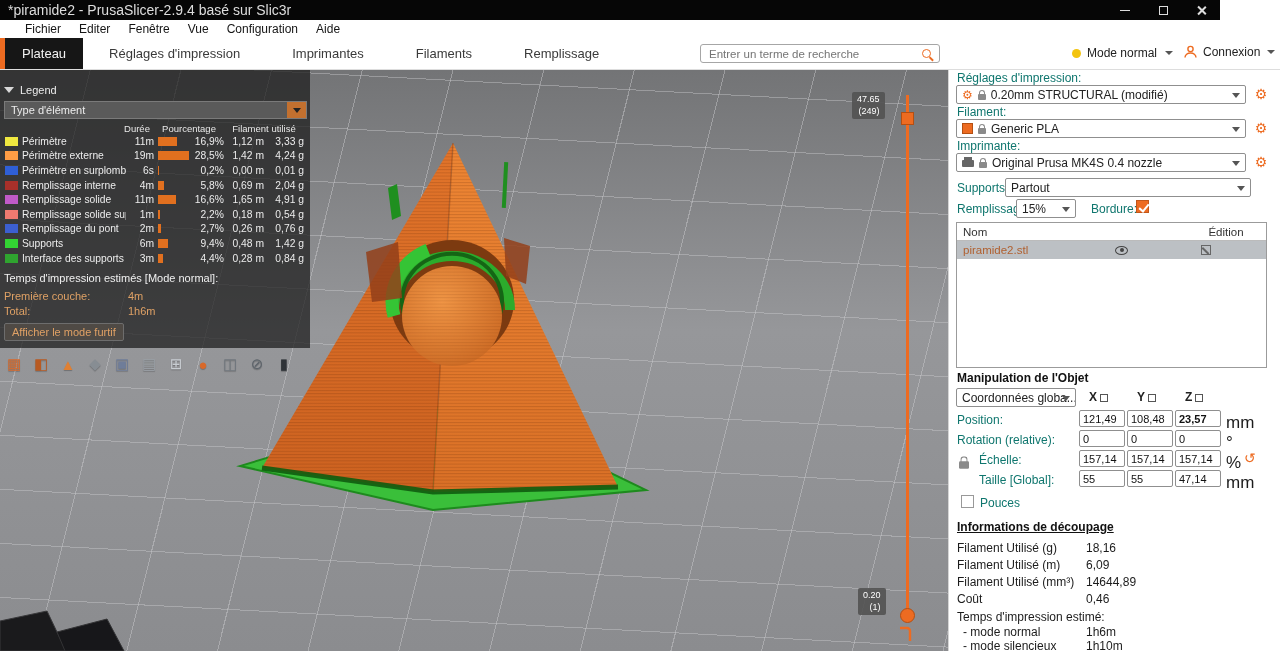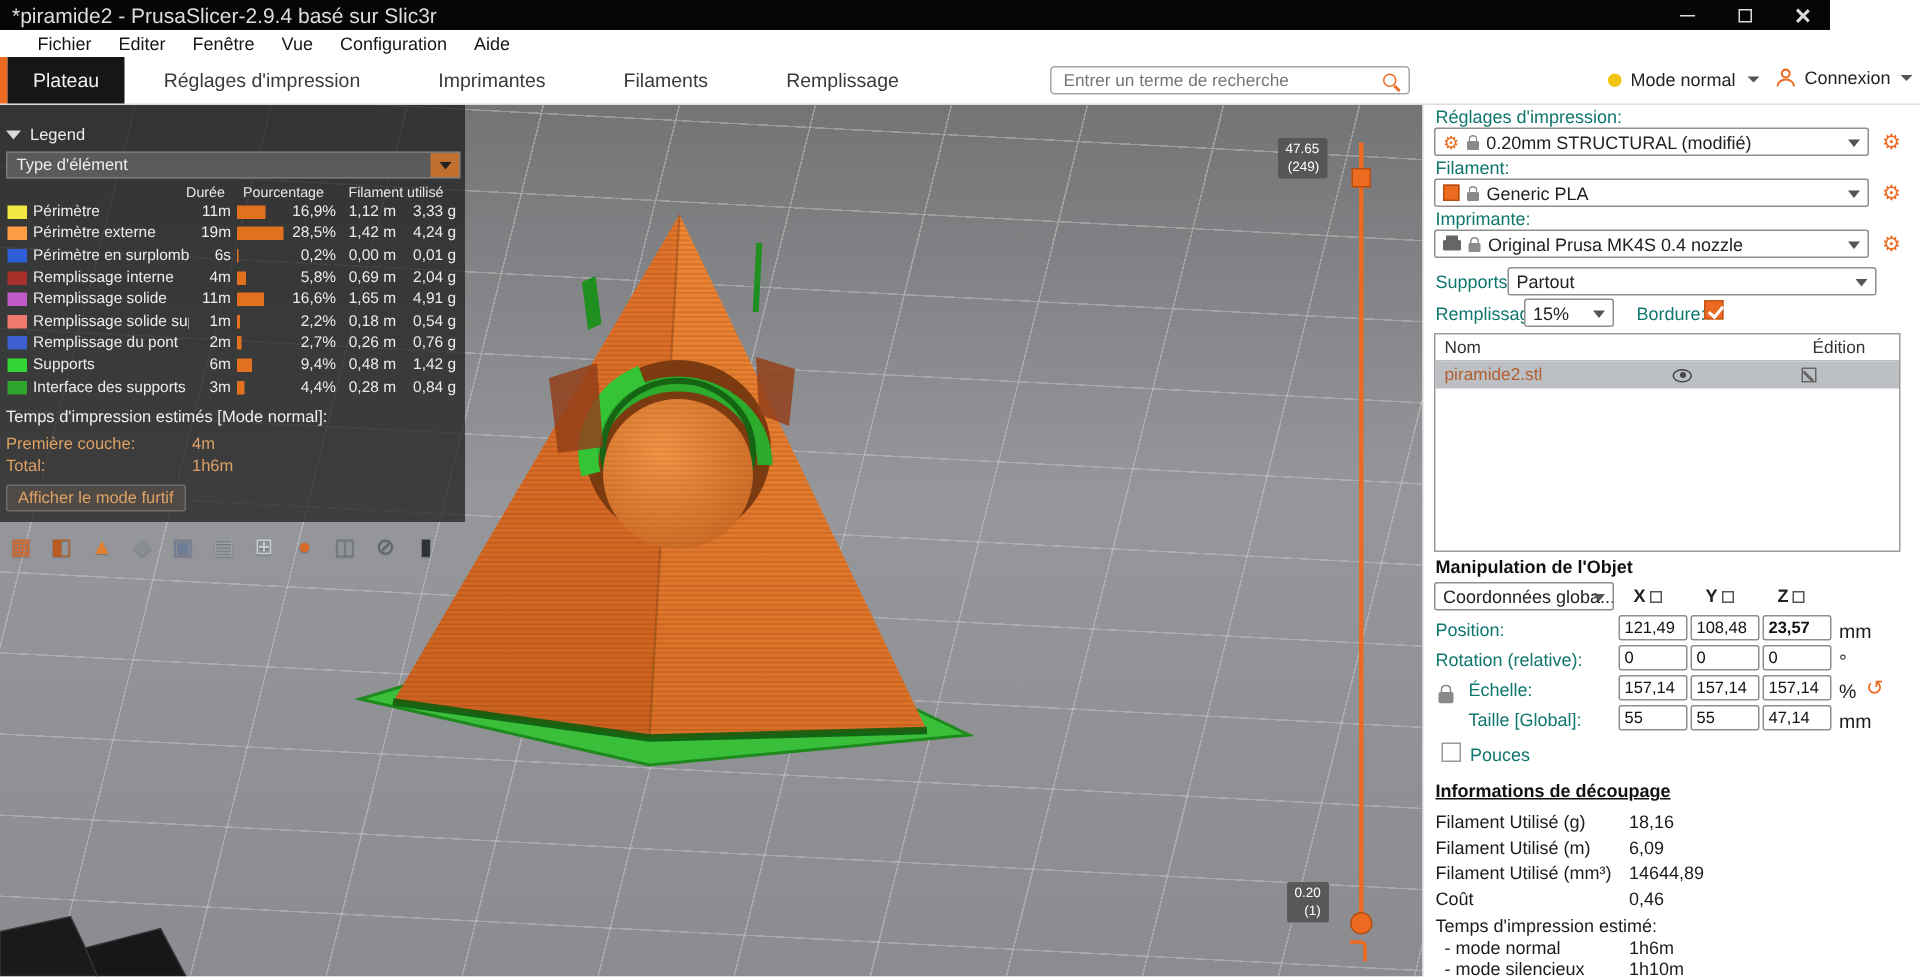--- a/index.html
+++ b/index.html
@@ -99,21 +99,21 @@
 #obj-row{display:flex;height:18px;background:#bcc0c4;align-items:center;cursor:pointer}
 #obj-name{color:#b06030;font-size:11.5px;padding-left:6px;width:158px;white-space:nowrap;overflow:hidden}
 .eye{width:13px;height:9px;border:1px solid #444;border-radius:50%;position:relative;cursor:pointer}
 .eye::after{content:"";position:absolute;width:4px;height:4px;background:#444;border-radius:50%;top:1.5px;left:3.5px}
 .edit-ico{width:10px;height:10px;border:1px solid #666;position:relative;cursor:pointer}
 .edit-ico::after{content:"";position:absolute;left:1px;top:1px;width:9px;height:1.5px;background:#666;transform:rotate(45deg);transform-origin:0 0}
 .sb-title{position:absolute;left:8px;font-weight:bold;color:#111}
 .axis-head{position:absolute;font-weight:bold;font-size:12px;display:flex;gap:3px;align-items:center}
 .axis-box{width:8px;height:8px;border:1px solid #555;margin-top:1px}
 .m-input{position:absolute;width:46px;height:17px;border:1px solid #8f8f8f;border-radius:2px;font-size:11px;padding:0 3px;font-family:inherit;color:#111;background:#fff}
-.unit{position:absolute;font-size:13px;color:#1c1c1c}
+.unit{position:absolute;font-size:17px;color:#1c1c1c}
 #undo-btn{position:absolute;left:295px;top:380px;color:#ED6B21;font-size:14px;cursor:pointer}
 #scale-lock{position:absolute;left:11px;top:388px;transform:scale(1.25)}
 .info-label{position:absolute;left:8px;color:#1c1c1c;white-space:nowrap}
 .info-value{position:absolute;left:137px;color:#1c1c1c;white-space:nowrap}
 #slicing-title{text-decoration:underline}
 </style>
 </head>
 <body>
 
 <div id="titlebar">

